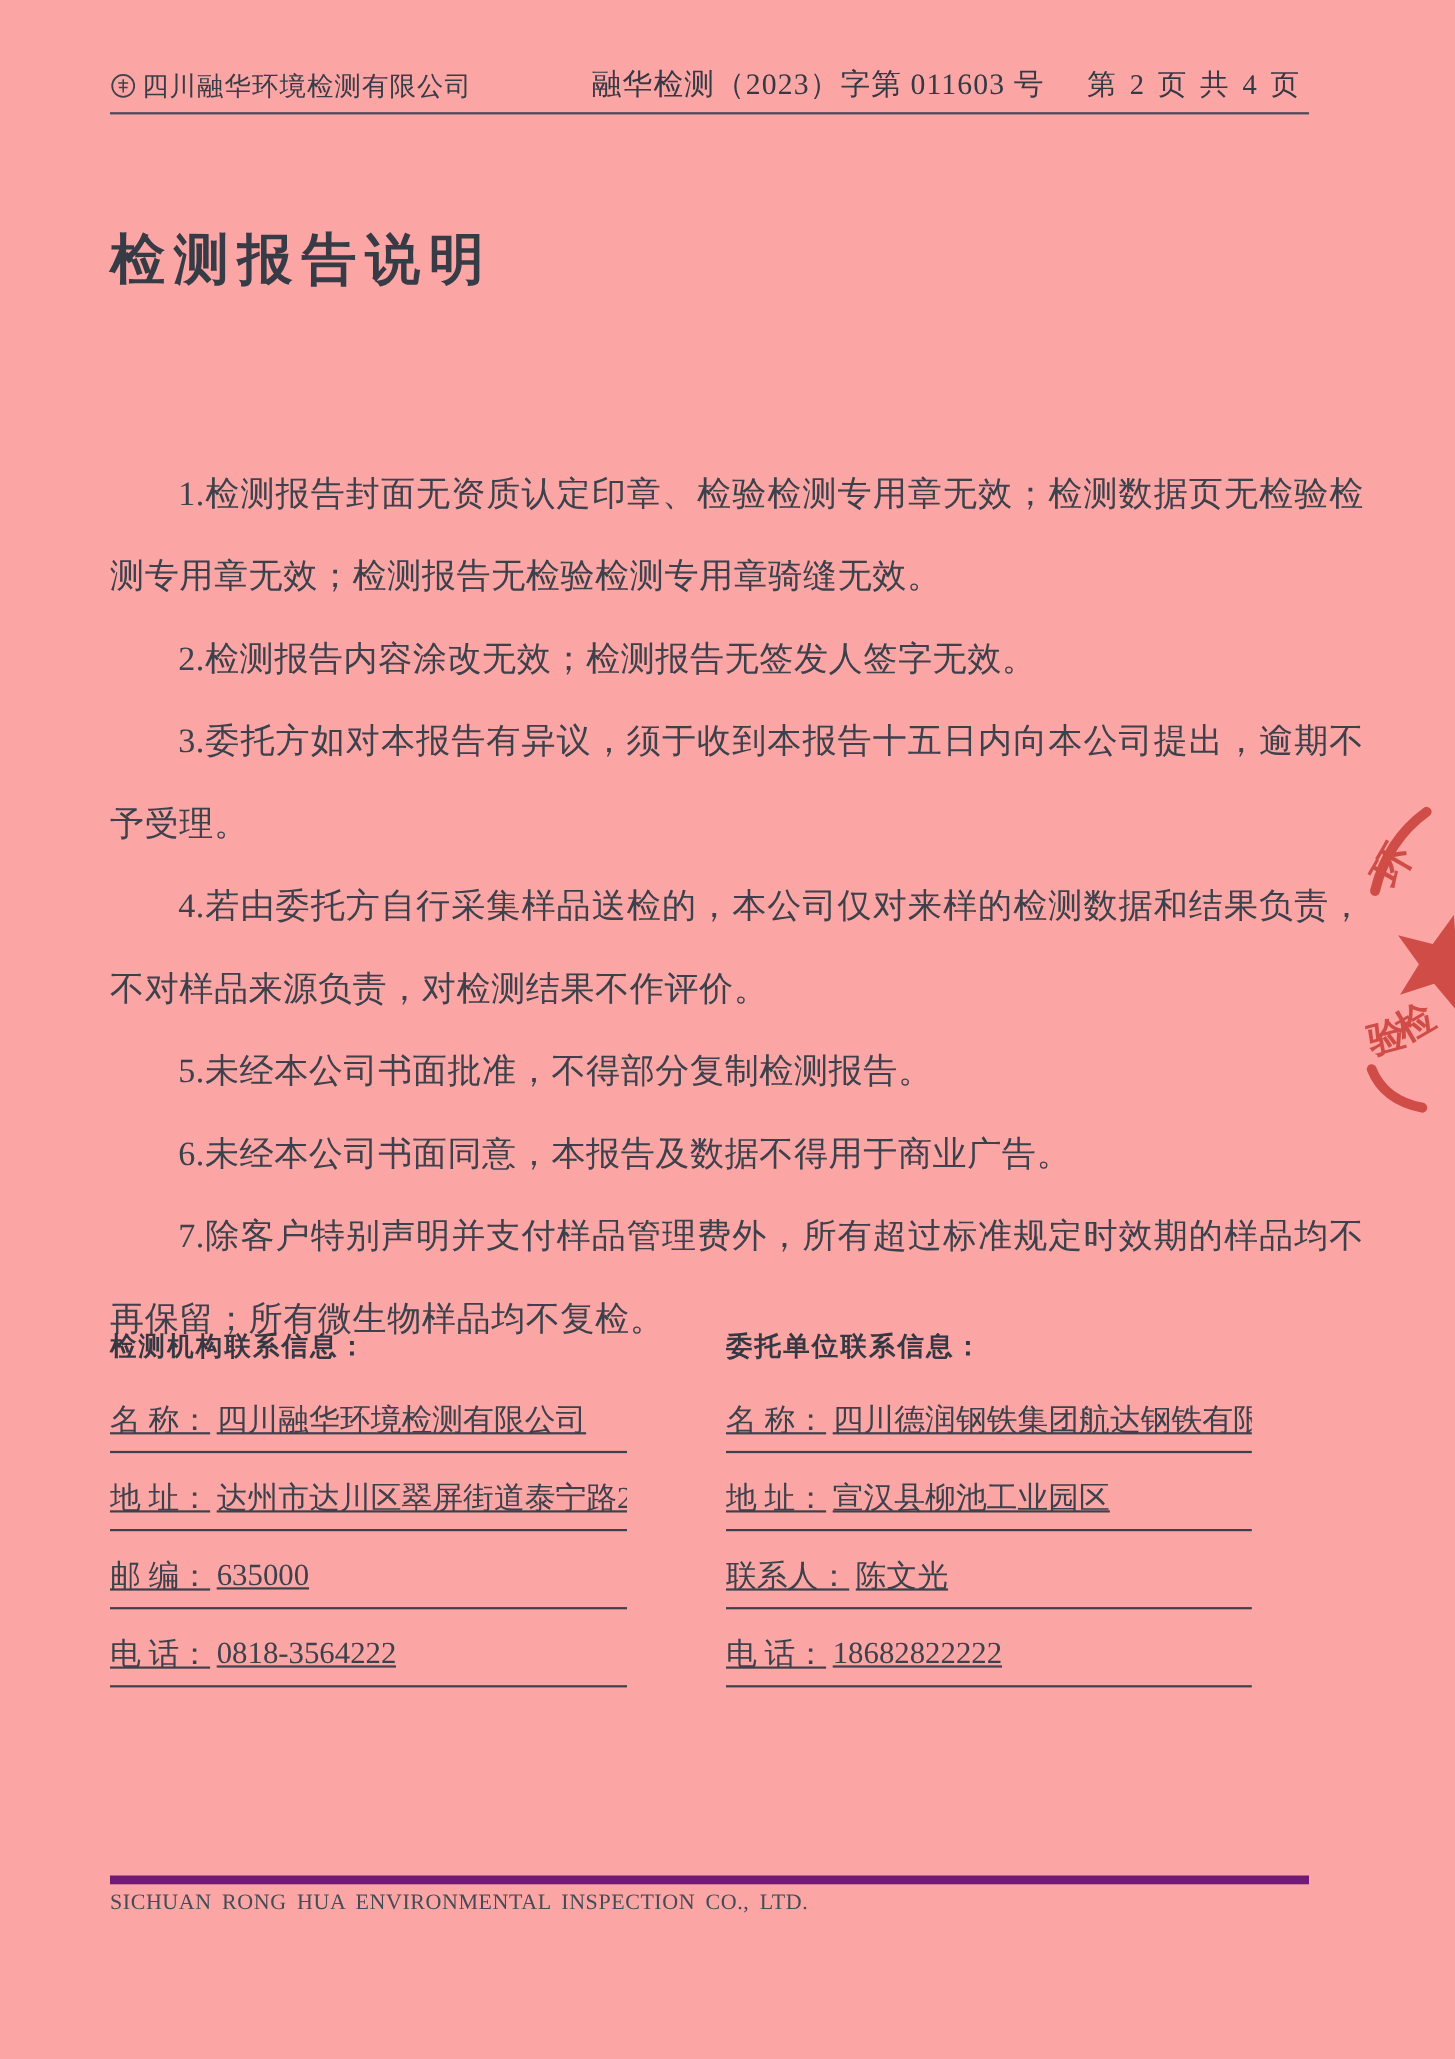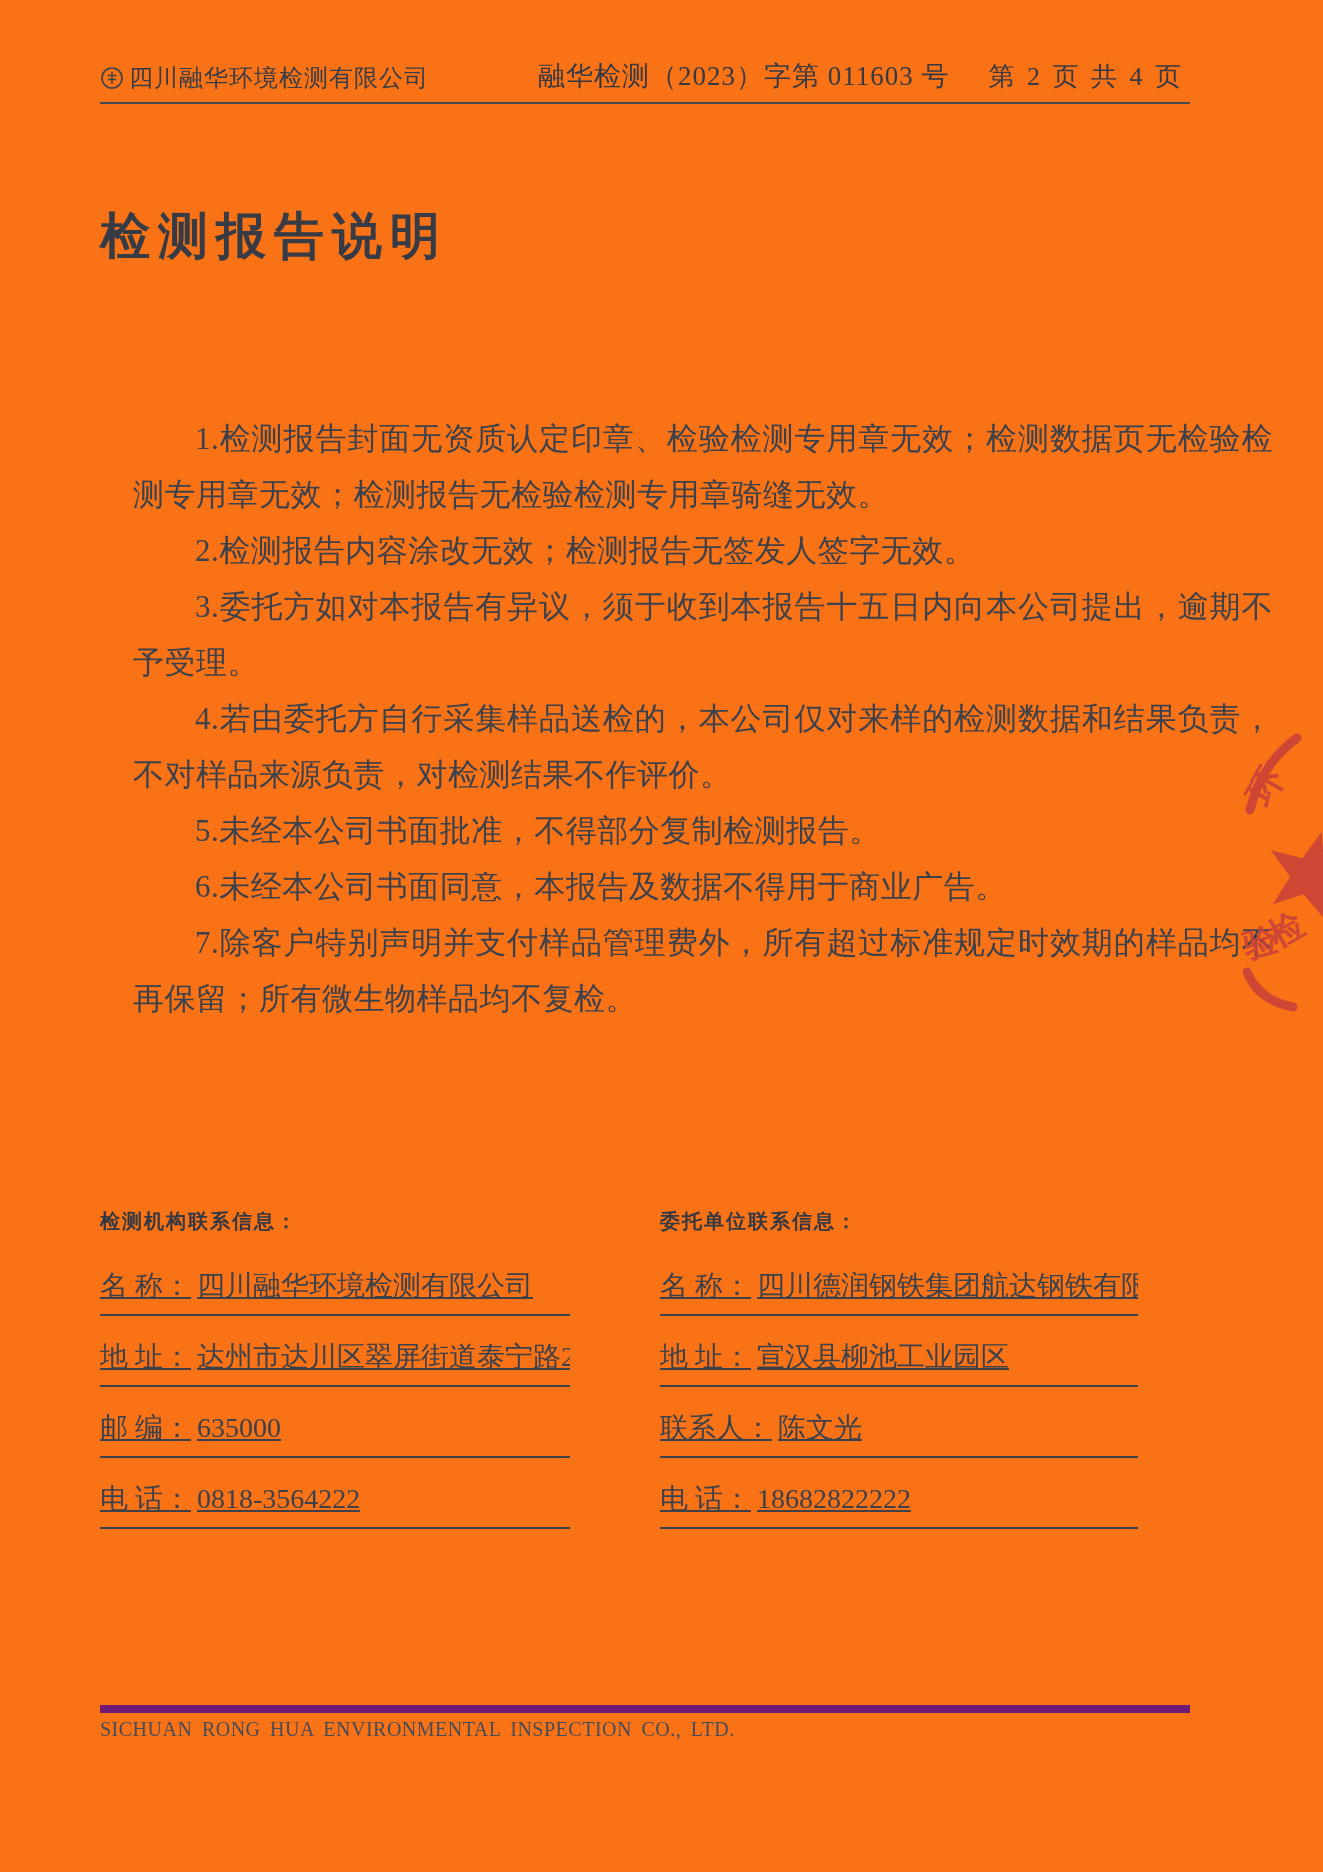--- a/index.html
+++ b/index.html
@@ -1,19 +1,19 @@
 <!DOCTYPE html>
 <html><head>
 <meta charset="utf-8">
 <style>
   html,body{margin:0;padding:0;background:#ffffff;}
   .page{
     position:relative;
     width:1323px;height:1872px;
-    background:#f97316;
+    background:#fca5a5;
     overflow:hidden;
     font-family:"Liberation Serif","DejaVu Serif",serif;
     color:#3c414b;
   }
   
   .header{
     position:absolute;left:100px;top:55px;width:1090px;height:47px;
     border-bottom:2px solid #454a54;
   }
   .header-left{
@@ -34,36 +34,36 @@
   
   .title{
     position:absolute;left:100px;top:203px;width:1140px;margin:0;
     text-align:left;
     font-family:"Liberation Sans","DejaVu Sans",sans-serif;
     font-weight:700;font-size:50px;letter-spacing:8px;color:#363b45;
   }
   
   .notes{
     position:absolute;left:100px;top:411px;width:1140px;
-    font-size:31px;line-height:56px;letter-spacing:0.5px;
-    text-align:justify;color:#3c414b;margin-left:33px;
+    font-size:31px;line-height:75px;letter-spacing:0.5px;
+    text-align:justify;color:#3c414b;
   }
   .notes p{margin:0;text-indent:2em;}
   
   .contacts{
     position:absolute;left:100px;top:1208px;width:1040px;
     display:flex;gap:90px;
   }
   .contact-col{flex:0 0 auto;}
   .contact-col.left{width:470px;}
   .contact-col.right{width:478px;}
   .contact-col h2{
     margin:0 0 32px 0;
     font-family:"Liberation Sans","DejaVu Sans",sans-serif;
-    font-weight:700;font-size:20px;letter-spacing:2px;color:#333843;
+    font-weight:700;font-size:24px;letter-spacing:2px;color:#333843;
   }
   .field{
     display:flex;align-items:center;
     border-bottom:2px solid #3c414b;
     padding-bottom:9px;margin-bottom:22px;
     font-size:28px;white-space:pre;color:#3c414b;text-decoration:underline;
   }
   .field .label{flex:0 0 auto;}
   .field .value{flex:0 1 auto;padding-left:6px;overflow:hidden;}
   

